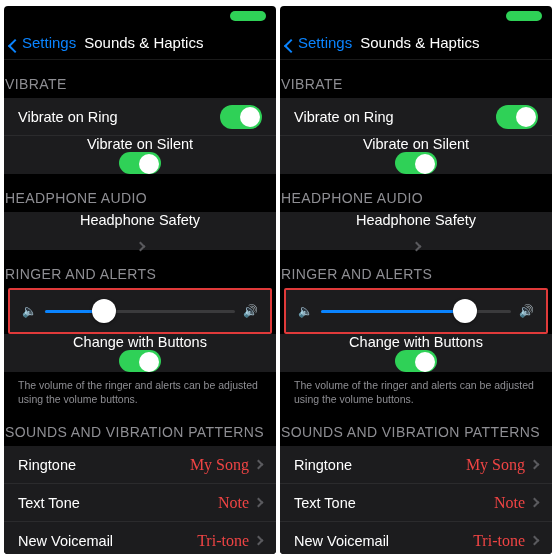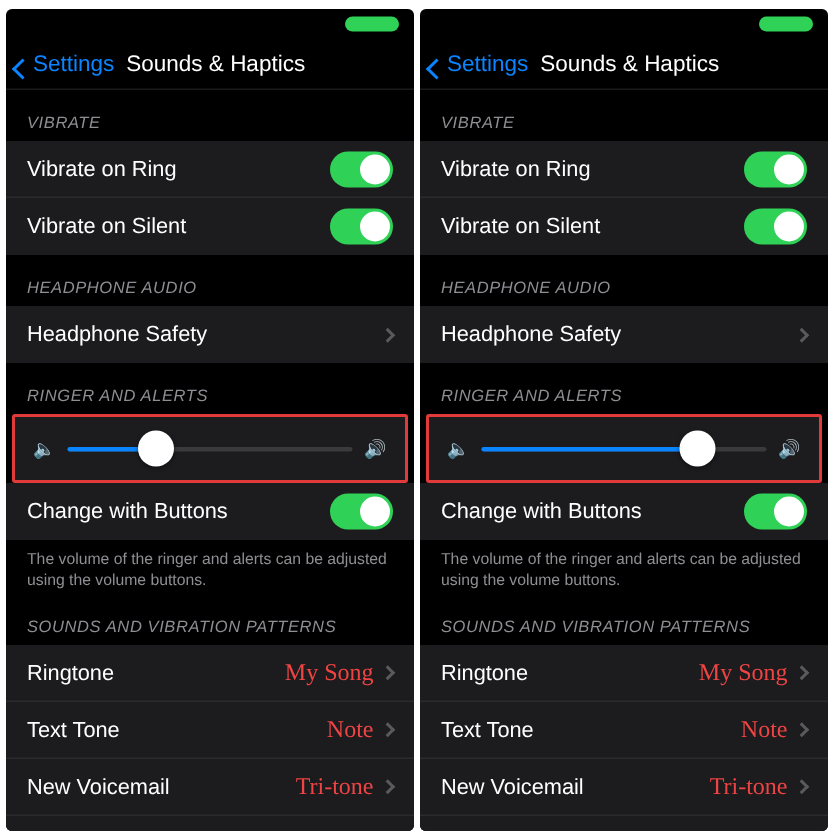--- a/index.html
+++ b/index.html
@@ -6,23 +6,23 @@
   body { background:#fff; width:560px; height:560px; overflow:hidden; }
   .wrap { display:flex; gap:4px; padding:6px 4px; }
   .phone { width:272px; height:548px; background:#000; border-radius:4px; overflow:hidden; position:relative; font-size:13px; color:#fff; }
   .statusbar { height:20px; display:flex; justify-content:flex-end; align-items:center; padding:0 10px; gap:4px; font-size:10px; color:#fff; }
   .pill { width:36px; height:10px; background:#2fd157; border-radius:5px; }
   .nav { display:flex; align-items:center; height:34px; padding:0 6px; border-bottom:1px solid #1a1a1a; }
   .back { display:flex; align-items:flex-end; color:#0a84ff; font-size:15px; }
   .chev-l { width:10px; height:10px; border-left:2px solid #0a84ff; border-bottom:2px solid #0a84ff; transform:rotate(45deg); margin-right:2px; }
   .title { flex:1; text-align:left; padding-left:8px; font-weight:400; font-size:15px; }
   .scroll { height:494px; overflow:hidden; }
-  .grouplabel { font-size:11px; letter-spacing:0.4px; color:#8e8e93; padding:16px 14px 6px; text-transform:uppercase;font-style:italic; }
+  .grouplabel { font-size:14px; letter-spacing:0.4px; color:#8e8e93; padding:16px 1px 6px; text-transform:uppercase; }
   .row { background:#1c1c1e; display:flex; align-items:center; padding:0 14px; height:38px; border-bottom:1px solid #2b2b2d; font-size:14.5px; }
-  .row:last-child { border-bottom:none; }
+  .row:last-child { border-bottom:none;flex-direction:column; }
   .row .label { flex:1; }
   .row .value { color:#ef4444; margin-right:6px; font-size:16px;font-family:Liberation Serif, serif; }
   .chev-r { width:7px; height:7px; border-top:2px solid #5a5a5e; border-right:2px solid #5a5a5e; transform:rotate(45deg); }
   .toggle { width:42px; height:24px; background:#2fd157; border-radius:12px; position:relative; }
   .toggle::after { content:""; position:absolute; right:2px; top:2px; width:20px; height:20px; background:#fff; border-radius:50%; }
   .footer { color:#8e8e93; font-size:10.5px; padding:6px 14px 2px; line-height:1.35; }
   .sliderbox { border:2px solid #e03a3a; margin:0 4px; border-radius:2px; }
   .sliderrow { background:#1c1c1e; display:flex; align-items:center; height:42px; padding:0 12px; gap:8px; }
   .spk { color:#8e8e93; font-size:12px; }
   .slider { flex:1; height:3px; background:#3a3a3c; border-radius:2px; position:relative; }

